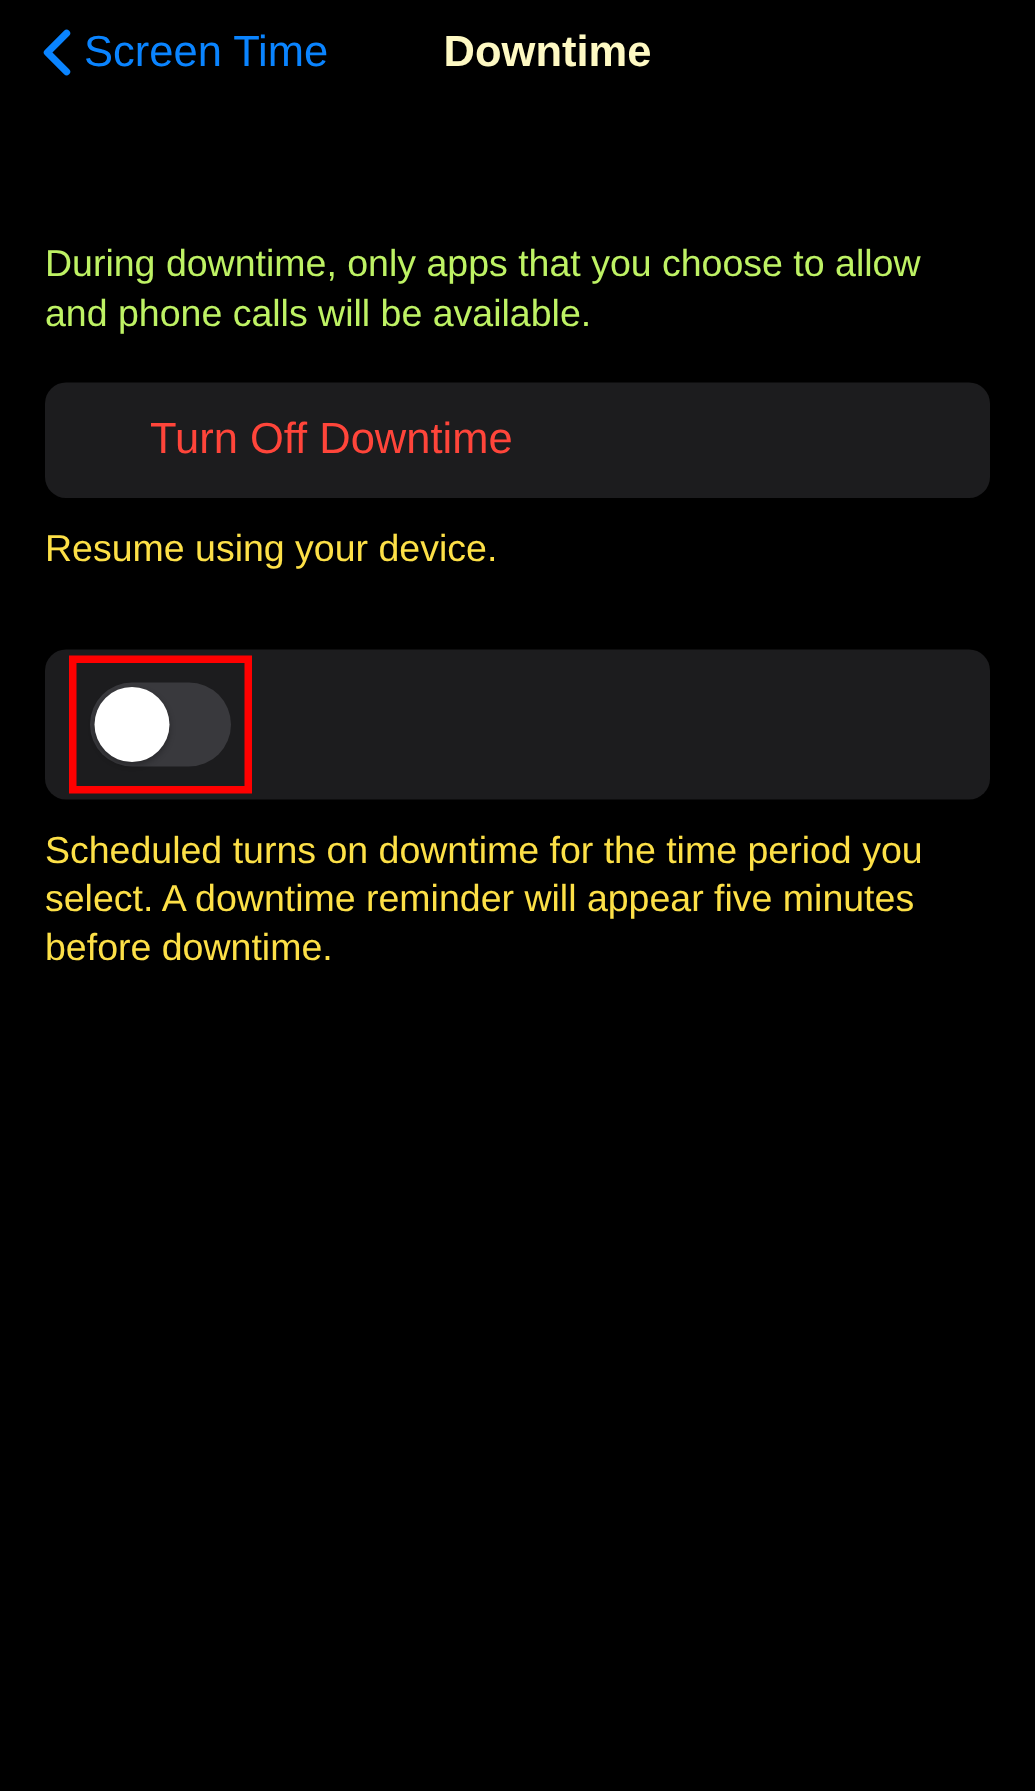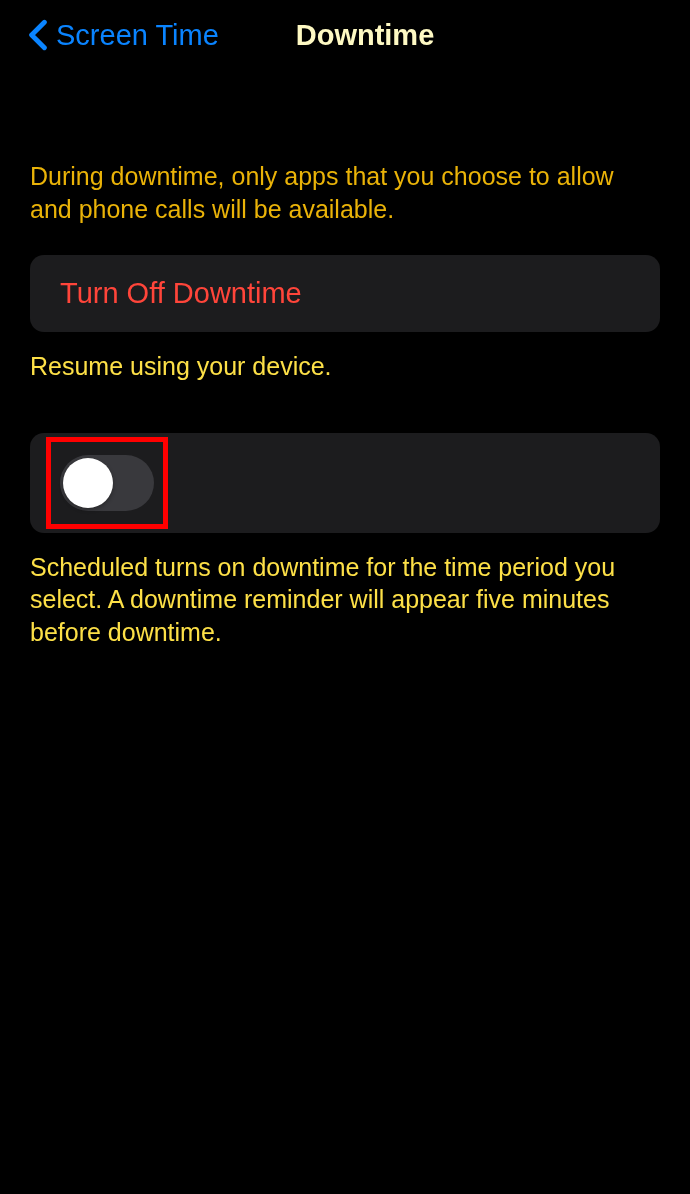--- a/index.html
+++ b/index.html
@@ -40,39 +40,40 @@
       transform: translateX(-50%);
       color: #fef9c3;
       font-size: 29px;
       font-weight: 600;
       margin-left: 20px;
     }
     .content {
       padding: 0 30px;
     }
     .description-text {
-      color: #eab308;
+      color: #bef264;
       font-size: 25px;
       line-height: 1.3;
       margin-top: 90px;
       margin-bottom: 30px;
       padding: 0 30px;
     }
     .cell {
       background: #1c1c1e;
       border-radius: 14px;
       padding: 22px 30px;
       display: flex;
       align-items: center;
       justify-content: space-between;
     }
     .cell-destructive {
       color: #ff453a;
       font-size: 29px;
       font-weight: 400;
+      margin-left: 40px;
     }
     .footer-text {
       color: #fde047;
       font-size: 25px;
       line-height: 1.3;
       margin-top: 18px;
       padding: 0 30px;
     }
     .section-gap {
       height: 50px;

